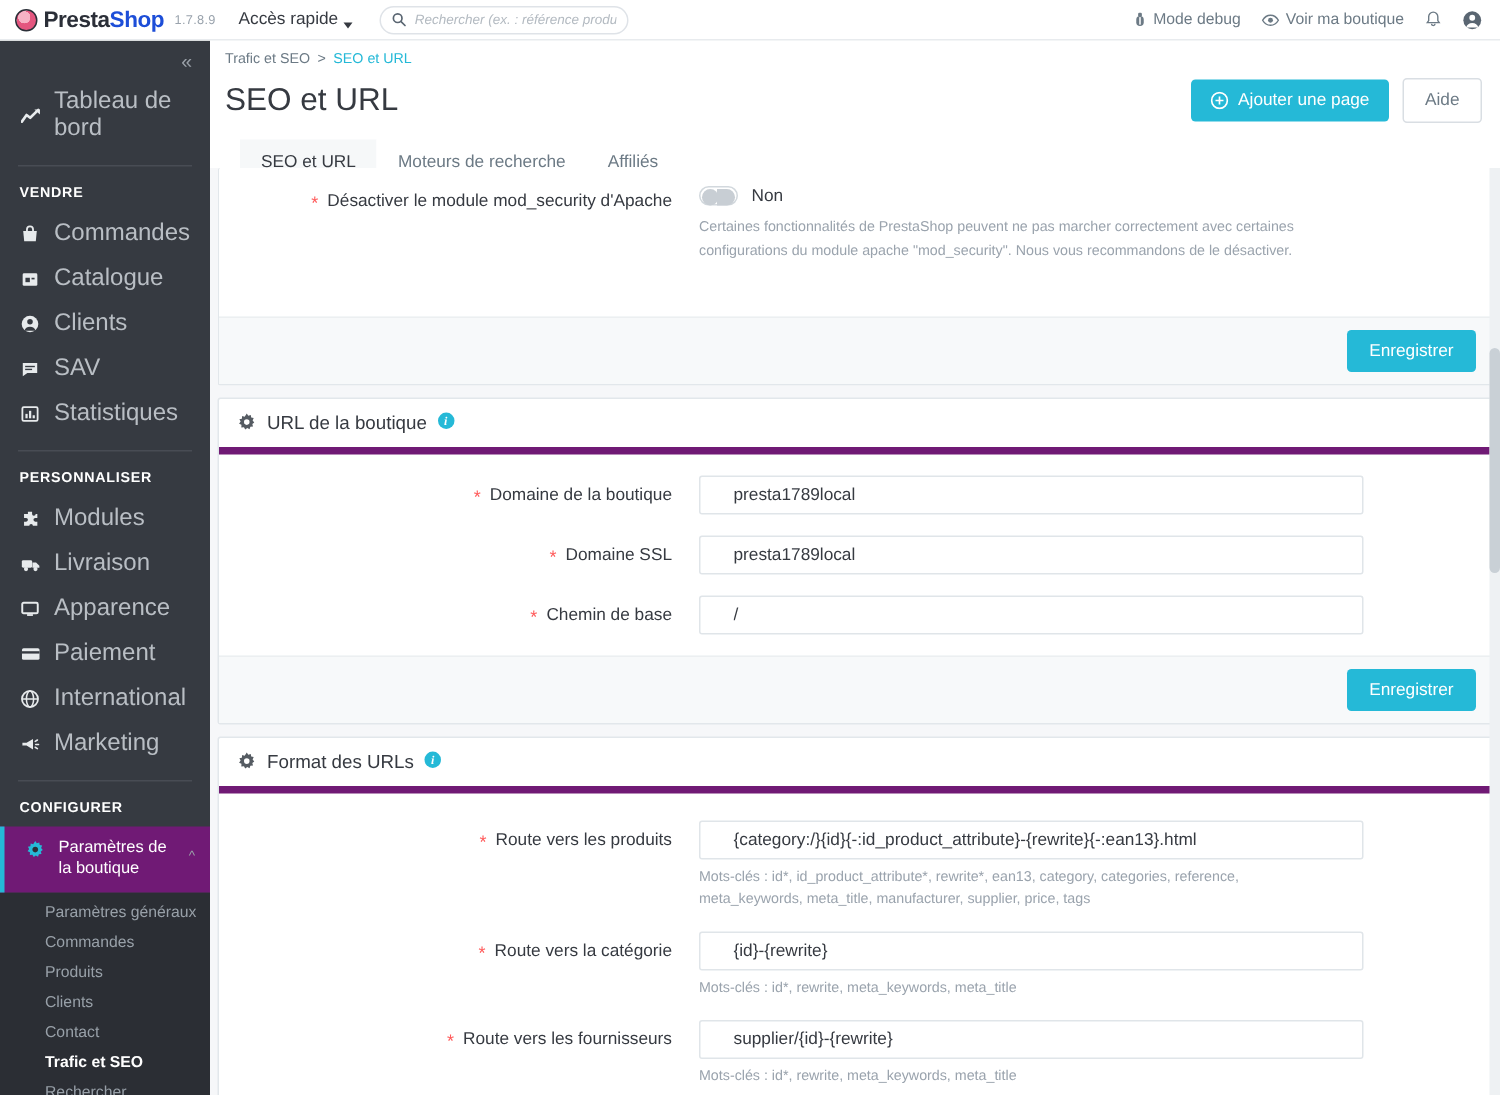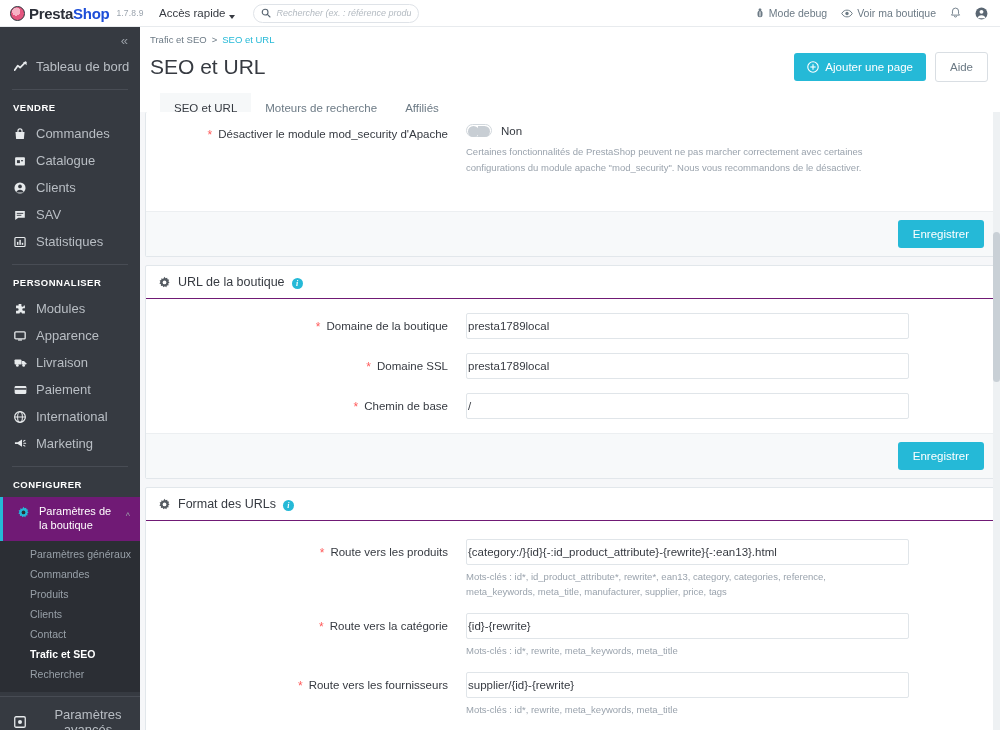--- a/index.html
+++ b/index.html
@@ -61,21 +61,21 @@
 
   
   .sidebar{
     position:absolute; top:27px; left:0; width:140px; height:703px;
     background:#363a41; color:#b9bec4; overflow:hidden; z-index:20;
   }
   .collapse-row{ height:26px; display:flex; justify-content:flex-end; align-items:center; padding-right:14px; }
   .collapse-ico{ color:#9aa0a8; font-size:13px; cursor:pointer; line-height:1; letter-spacing:-2px;}
   .nav-item{
     display:flex; align-items:center; gap:9px; padding:6px 0 6px 13px;
-    font-size:13px; color:#b9bec4; cursor:pointer; min-height:21px;text-align:center;
+    font-size:16px; color:#b9bec4; cursor:pointer; min-height:21px;
   }
   .nav-item .ic{ width:14px; display:flex; justify-content:center; color:#e7eaec; flex:0 0 14px;}
   .nav-sep{ height:1px; background:#484c54; margin:9px 12px 0 12px; }
   .nav-head{
     font-size:9.5px; font-weight:bold; color:#ffffff; letter-spacing:.5px;
     padding:12px 0 7px 13px;
   }
   .nav-parent{
     display:flex; align-items:flex-start; gap:9px; padding:8px 10px 8px 13px;
     font-size:11px; color:#ffffff; background:#701a75; cursor:pointer;
@@ -123,22 +123,22 @@
   .tab.active{ color:#363a41; background:#f6f8f9; border-bottom:2px solid #25b9d7; }
 
   .scrollarea{
     position:absolute; top:85px; left:0; width:860px; height:645px;
     background:#f6f7f9; overflow:hidden; padding:0 5px 0 5px;
   }
   .panel{
     background:#fff; border:1px solid #e2e7eb; border-radius:2px; margin-bottom:8px;
   }
   .panel-head{
-    display:flex; align-items:flex-end; gap:7px; padding:9px 12px;
-    border-bottom:1px solid #701a75; font-size:12.5px; color:#363a41;
+    display:flex; align-items:flex-start; gap:7px; padding:9px 12px;
+    border-bottom:5px solid #701a75; font-size:12.5px; color:#363a41;
   }
   .panel-head .gear{ color:#555b62; display:flex; }
   .info-badge{
     width:11px; height:11px; border-radius:50%; background:#25b9d7; color:#fff;
     font-size:8px; display:flex; align-items:center; justify-content:center;
     font-weight:bold; font-style:italic; font-family:"Liberation Serif", serif;
   }
   .panel-body{ padding:14px 0 8px 0; }
   .panel-foot{
     background:#f7f9fa; border-top:1px solid #eceff1; padding:8px 10px;
@@ -152,21 +152,21 @@
 
   .frow{ display:flex; align-items:flex-start; margin-bottom:14px; }
   .flabel{
     width:320px; text-align:right; padding-right:18px; font-size:11.5px;
     color:#363a41; padding-top:7px; display:flex; justify-content:flex-end; gap:6px;
   }
   .req{ color:#ff5b5b; font-size:12px; line-height:1; padding-top:1px;}
   .fctrl{ width:443px; }
   .finput{
     width:100%; height:26px; border:1px solid #e0e5e9; border-radius:2px;
-    padding:0 1px; font-size:11.5px; color:#363a41; outline:none;
+    padding:0 22px; font-size:11.5px; color:#363a41; outline:none;
     font-family:"Liberation Sans", sans-serif; background:#fff;
   }
   .fhelp{ font-size:9.5px; color:#9aa3ad; line-height:1.5; margin-top:5px; width:428px;}
 
   .toggle-row{ display:flex; align-items:center; gap:9px; padding-top:3px;}
   .toggle{
     width:26px; height:13px; border-radius:7px; background:#fff;
     border:1px solid #d2d8dd; position:relative; cursor:pointer; flex:0 0 26px;
   }
   .toggle .knob{
@@ -330,37 +330,37 @@
   <div class="nav-item">
     <span class="ic">
       <svg width="12" height="12" viewBox="0 0 13 13">
         <path d="M5 1.2h3v1.6a1.3 1.3 0 1 0 2.6 0h1.2v3h-1.5a1.3 1.3 0 1 0 0 2.6h1.5v3H8.6a1.3 1.3 0 1 0-2.6 0H2.2v-3h1.5a1.3 1.3 0 1 0 0-2.6H2.2V2.8h2.8z" fill="#e7eaec"></path>
       </svg>
     </span>
     <span>Modules</span>
   </div>
   <div class="nav-item">
     <span class="ic">
-      <svg width="12" height="12" viewBox="0 0 13 13">
-        <rect x="0.9" y="2" width="11.2" height="7.6" rx="1" fill="none" stroke="#e7eaec" stroke-width="1.4"></rect>
-        <rect x="4.4" y="10.2" width="4.2" height="1.3" fill="#e7eaec"></rect>
-      </svg>
-    </span>
-    <span>Apparence</span>
-  </div>
-  <div class="nav-item">
-    <span class="ic">
       <svg width="13" height="11" viewBox="0 0 14 11">
         <rect x="0.6" y="2.2" width="7.4" height="5.4" rx="1" fill="#e7eaec"></rect>
         <path d="M8.2 3.8h2.6l2.4 2.4v1.4H8.2z" fill="#e7eaec"></path>
         <circle cx="3.6" cy="8.6" r="1.5" fill="#e7eaec"></circle>
         <circle cx="10.4" cy="8.6" r="1.5" fill="#e7eaec"></circle>
       </svg>
     </span>
     <span>Livraison</span>
+  </div>
+  <div class="nav-item">
+    <span class="ic">
+      <svg width="12" height="12" viewBox="0 0 13 13">
+        <rect x="0.9" y="2" width="11.2" height="7.6" rx="1" fill="none" stroke="#e7eaec" stroke-width="1.4"></rect>
+        <rect x="4.4" y="10.2" width="4.2" height="1.3" fill="#e7eaec"></rect>
+      </svg>
+    </span>
+    <span>Apparence</span>
   </div>
   <div class="nav-item">
     <span class="ic">
       <svg width="13" height="10" viewBox="0 0 14 10">
         <rect x="0.7" y="0.8" width="12.6" height="8.4" rx="1.2" fill="#e7eaec"></rect>
         <rect x="0.7" y="3" width="12.6" height="1.7" fill="#363a41"></rect>
       </svg>
     </span>
     <span>Paiement</span>
   </div>

